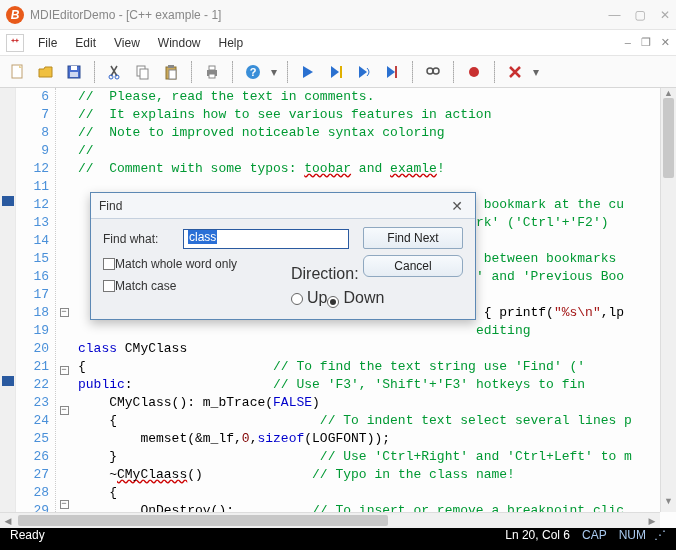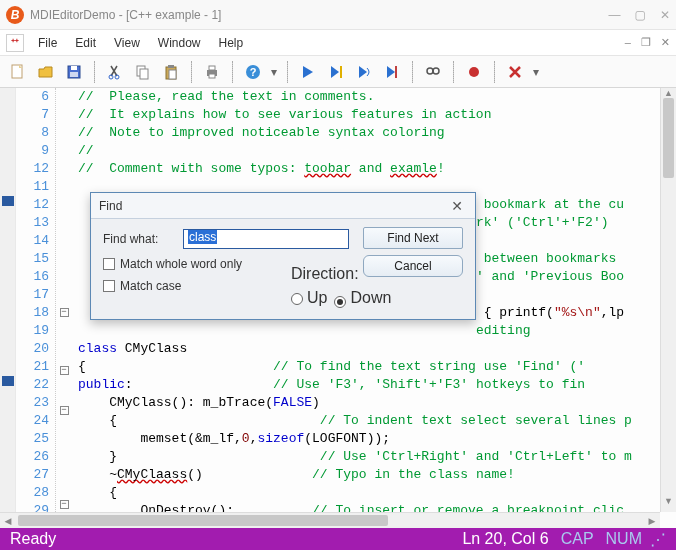--- a/index.html
+++ b/index.html
@@ -151,26 +151,25 @@
     height: 16px; background: #f0f0f0; border-top: 1px solid #ddd;
   }
   .hscroll .thumb {
     position: absolute; top: 2px; bottom: 2px; left: 18px; width: 370px;
     background: #c8c8c8; border-radius: 2px;
   }
   .hscroll .arrow { position:absolute; top:0; bottom:0; width:16px; text-align:center; color:#888; font-size:9px; line-height:16px;}
   
   .statusbar {
     position: absolute; left:0; right:0; bottom:0; height: 22px;
-    background: #a21caf;
+    background: #000000;
     color: #fff;
     display: flex;
-    align-items: center;
     padding: 0 10px;
-    font-size: 16px;
+    font-size: 12px;
   }
   .statusbar .spacer { flex: 1; }
   .statusbar .dim { color: #a9c9ee; margin-left: 12px; }
   
   .find-dialog {
     position: absolute;
     left: 90px; top: 192px;
     width: 386px; height: 128px;
     background: #eef0f3;
     border: 1px solid #5c88b4;
@@ -216,34 +215,34 @@
     border: 1px solid #8fa8c0;
     background: linear-gradient(#f7fafd, #e6edf4);
     border-radius: 2px;
     text-align: center;
     line-height: 20px;
     font-size: 12px;
     color: #222;
     cursor: default;
   }
   .fb-check {
-    display: flex; align-items: center; gap: 5px;
+    display: flex; align-items: center; 
     margin-top: 8px;
   }
   .chk {
     width: 12px; height: 12px;
     border: 1px solid #777; background: #fff;
   }
   .fb-group {
     position: absolute;
     left: 200px; top: 46px;
     font-size: 16px;
   }
   .fb-group .legend { margin-bottom: 6px; }
-  .radios { display: flex; gap: 7px; }
+  .radios { display: flex; gap: 0; }
   .radio {
     width: 12px; height: 12px;
     border: 1px solid #666; border-radius: 50%; background: #fff;
     display: inline-flex; align-items:center; justify-content:center;
     margin-right: 4px; vertical-align: -2px;
   }
   .radio.checked::after {
     content:""; width: 6px; height: 6px; background:#333; border-radius:50%;
   }
 </style>

